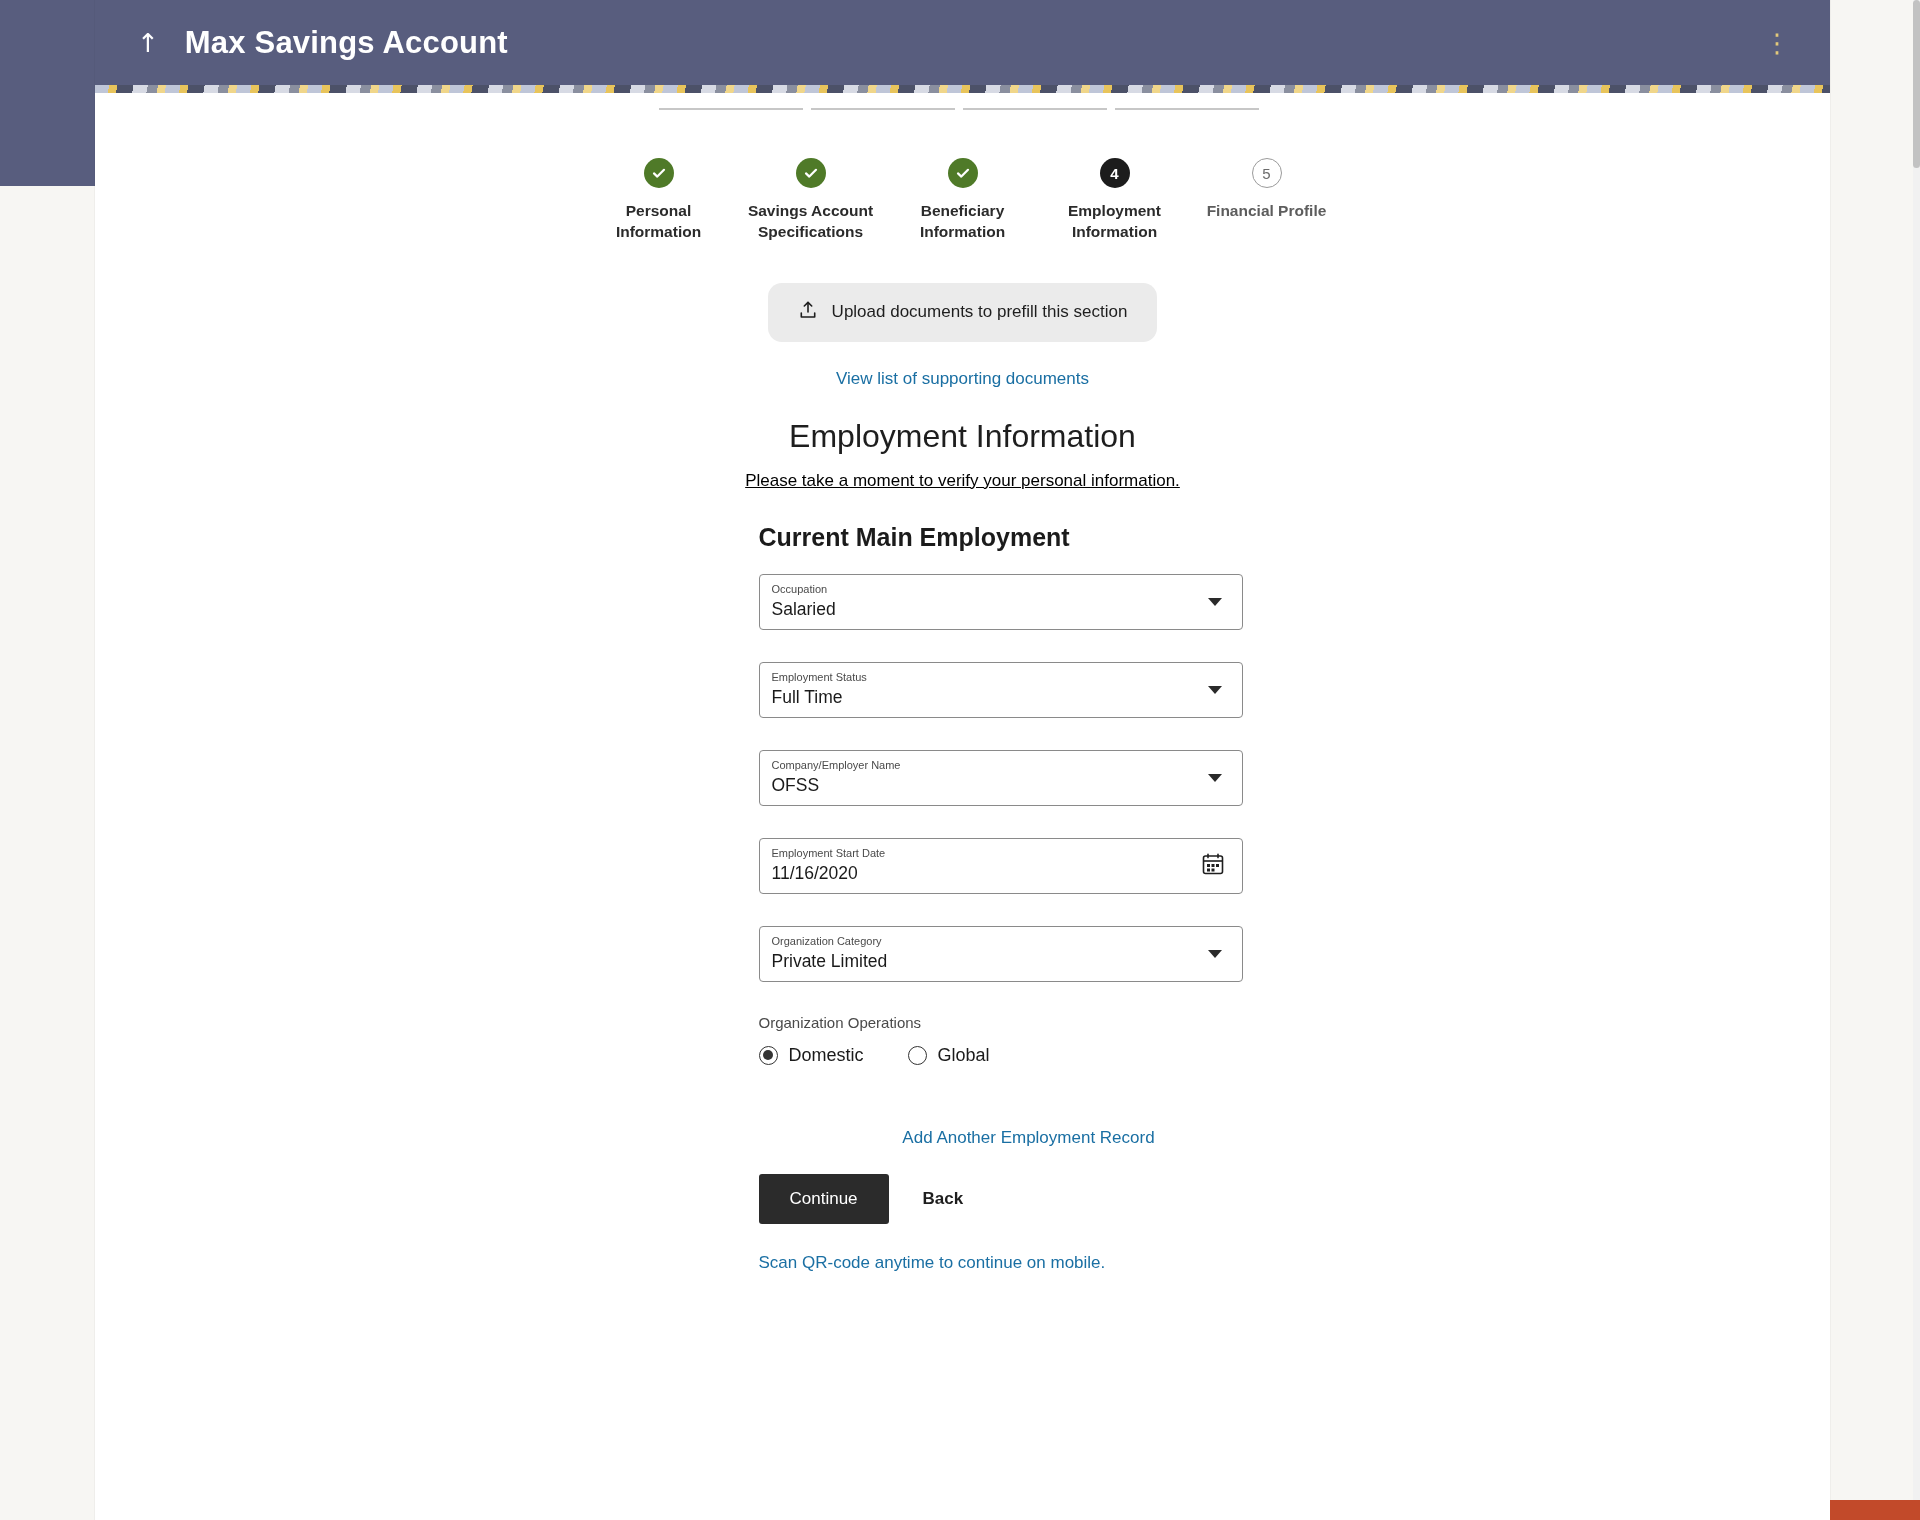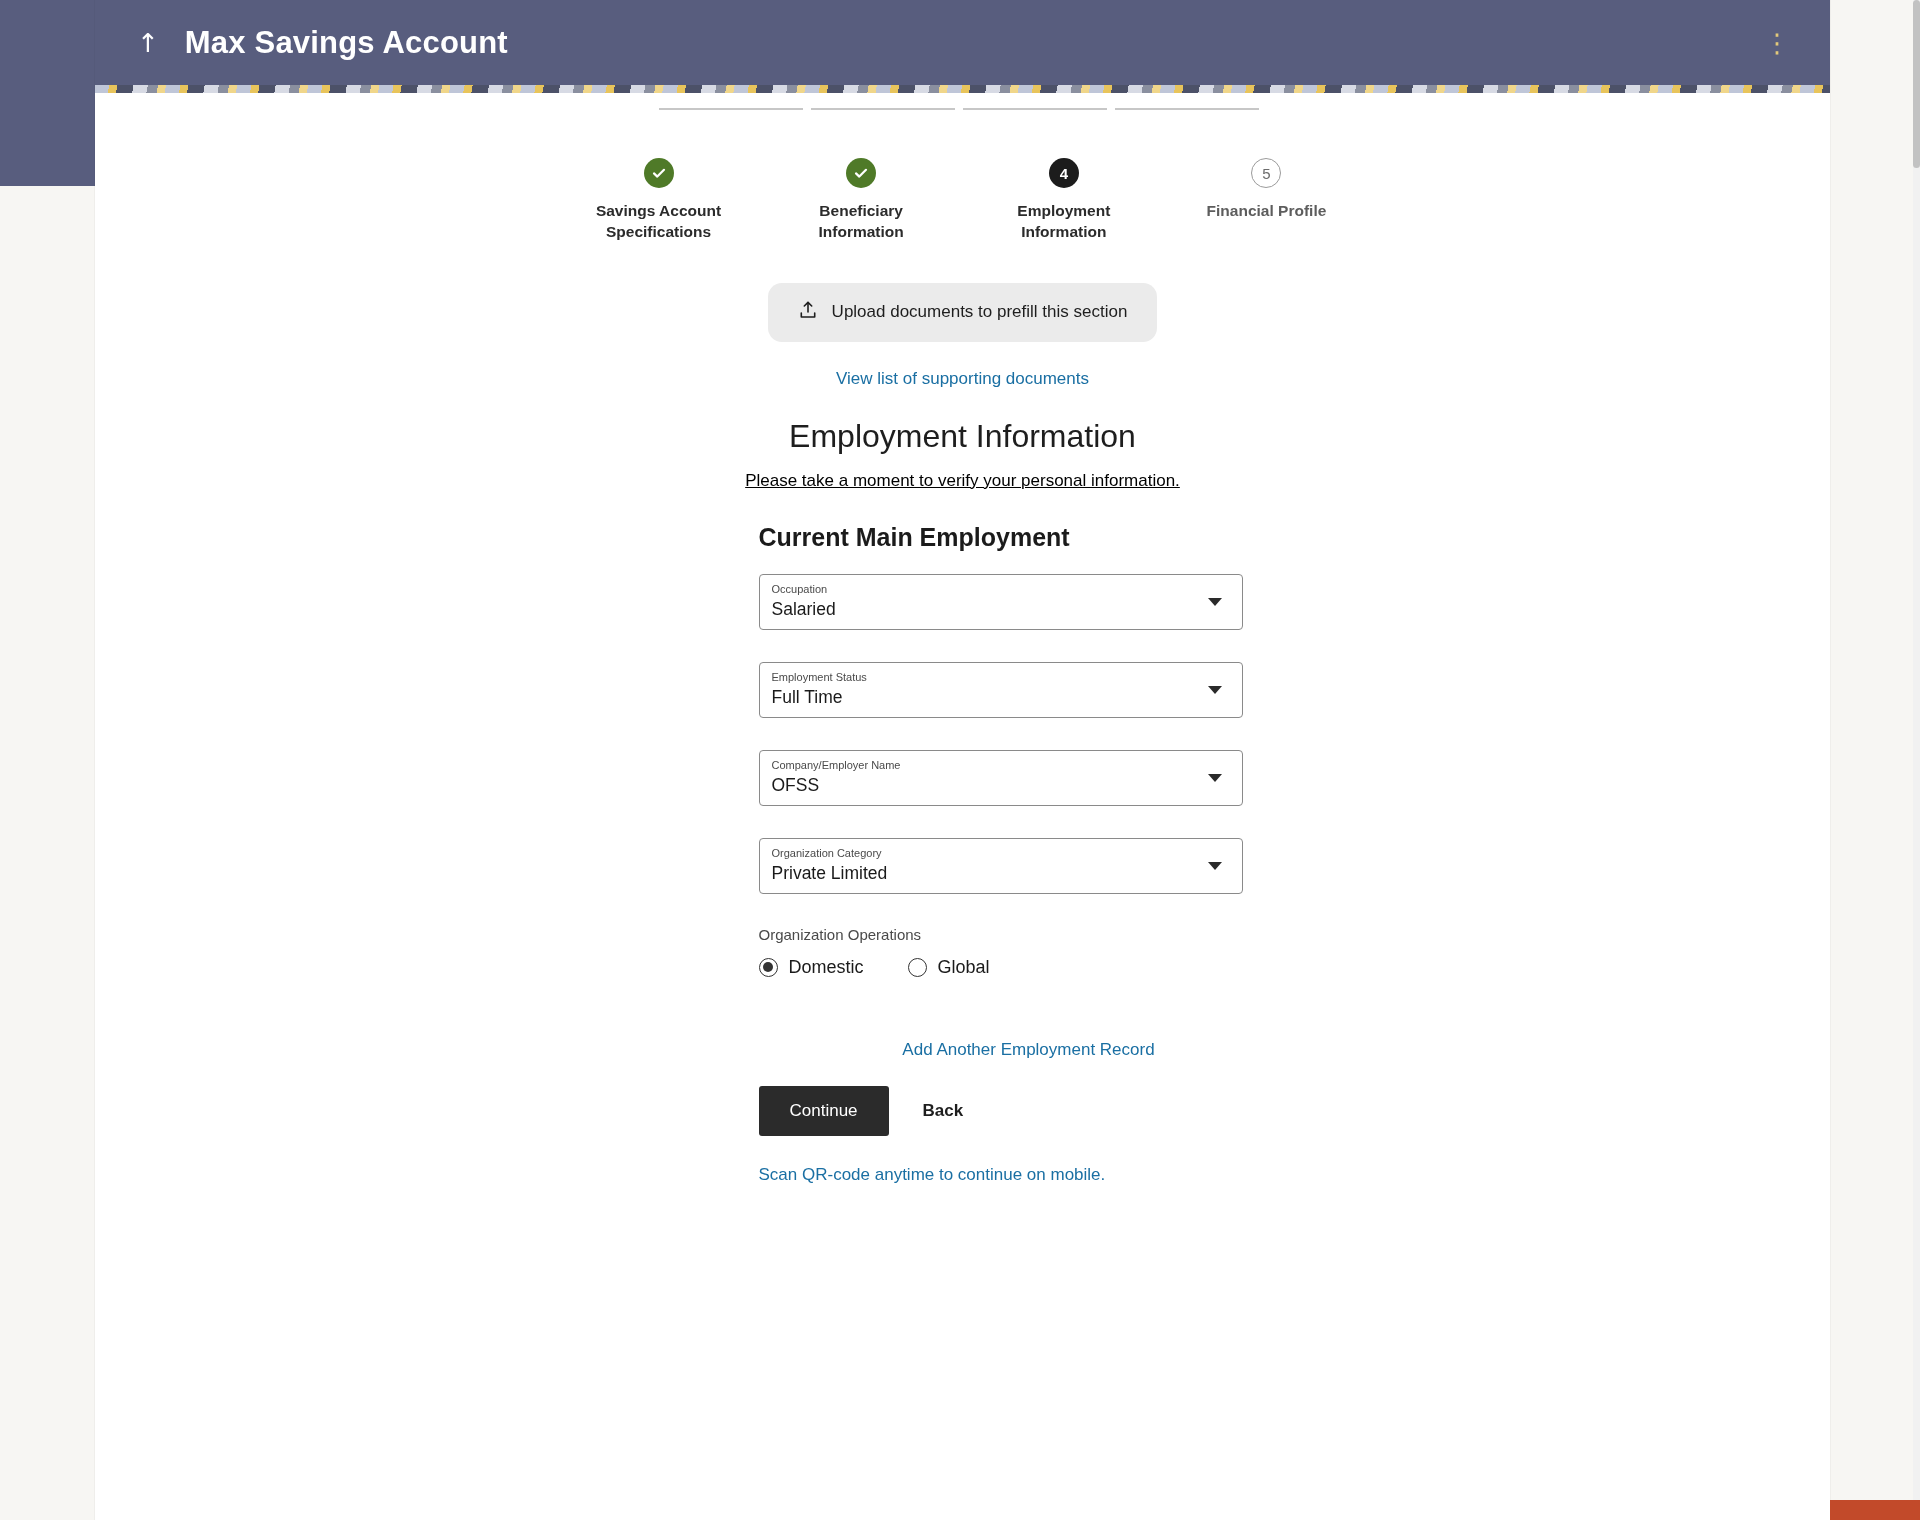--- a/index.html
+++ b/index.html
@@ -311,20 +311,28 @@
     <div class="banner"></div>
 
     <div class="content">
 
       <div class="stepper">
         <div class="connector" style="left:76px; width:144px;"></div>
         <div class="connector" style="left:228px; width:144px;"></div>
         <div class="connector" style="left:380px; width:144px;"></div>
         <div class="connector" style="left:532px; width:144px;"></div>
         <div class="step-row">
+          <div class="step">
+            <div class="step-circle done">
+              <svg width="16" height="16" viewBox="0 0 16 16" aria-hidden="true">
+                  <path d="M3 8.4 L6.3 11.6 L13 4.8" fill="none" stroke="#ffffff" stroke-width="2.2" stroke-linecap="round" stroke-linejoin="round"></path>
+                </svg>
+            </div>
+            <div class="step-label">Personal Information</div>
+          </div>
           <div class="step">
             <div class="step-circle done">
               <svg width="16" height="16" viewBox="0 0 16 16" aria-hidden="true">
                   <path d="M3 8.4 L6.3 11.6 L13 4.8" fill="none" stroke="#ffffff" stroke-width="2.2" stroke-linecap="round" stroke-linejoin="round"></path>
                 </svg>
             </div>
             <div class="step-label">Savings Account Specifications</div>
           </div>
           <div class="step">
             <div class="step-circle done">
@@ -379,20 +387,36 @@
           <span class="fvalue">Full Time</span>
           <span class="caret"></span>
         </div>
 
         <div class="field">
           <span class="flabel">Company/Employer Name</span>
           <span class="fvalue">OFSS</span>
           <span class="caret"></span>
         </div>
 
+        <div class="field">
+          <span class="flabel">Employment Start Date</span>
+          <span class="fvalue">11/16/2020</span>
+          <span class="cal-icon">
+            <svg width="26" height="26" viewBox="0 0 26 26" aria-hidden="true">
+              <rect x="3.5" y="5" width="19" height="17.5" rx="2" fill="none" stroke="#1f1f1f" stroke-width="1.6"></rect>
+              <path d="M3.5 10 L22.5 10" stroke="#1f1f1f" stroke-width="1.6"></path>
+              <path d="M8 3.2 L8 6.6 M18 3.2 L18 6.6" stroke="#1f1f1f" stroke-width="1.6" stroke-linecap="round"></path>
+              <rect x="7" y="13" width="3" height="3" fill="#1f1f1f"></rect>
+              <rect x="11.5" y="13" width="3" height="3" fill="#1f1f1f"></rect>
+              <rect x="16" y="13" width="3" height="3" fill="#1f1f1f"></rect>
+              <rect x="7" y="17.5" width="3" height="3" fill="#1f1f1f"></rect>
+              <rect x="11.5" y="17.5" width="3" height="3" fill="#1f1f1f"></rect>
+            </svg>
+          </span>
+        </div>
 
         <div class="field">
           <span class="flabel">Organization Category</span>
           <span class="fvalue">Private Limited</span>
           <span class="caret"></span>
         </div>
 
         <div class="radio-group-label">Organization Operations</div>
         <div class="radios">
           <label class="radio">

